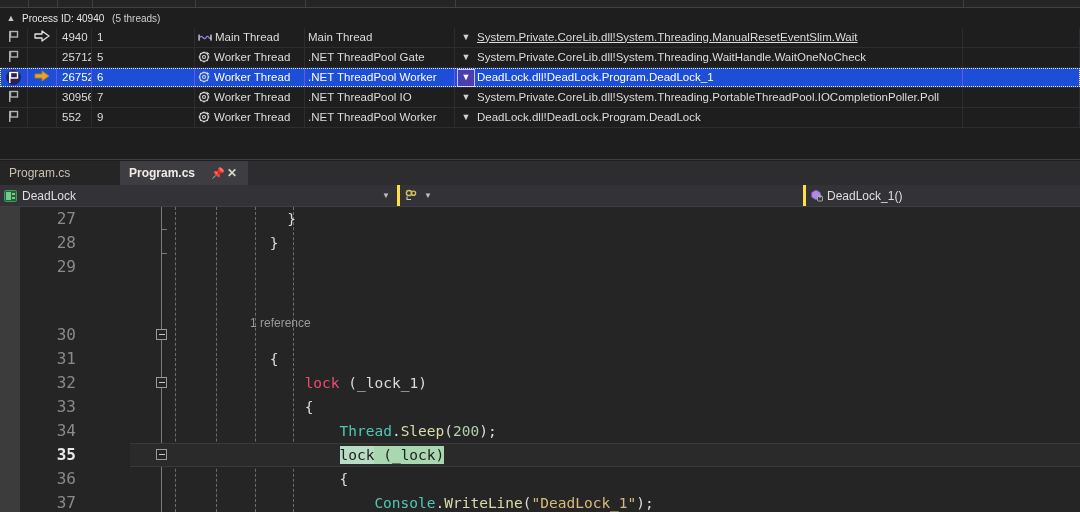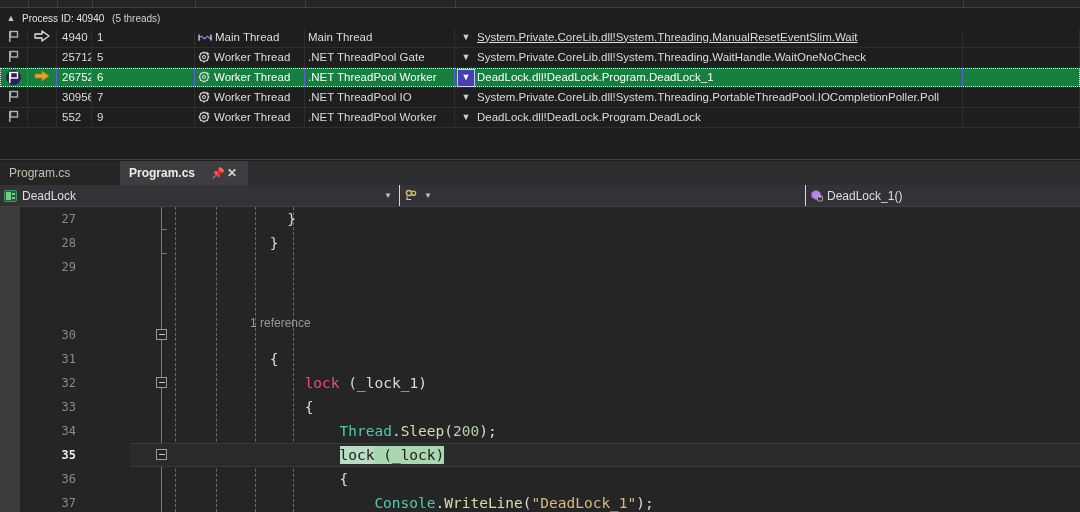--- a/index.html
+++ b/index.html
@@ -21,21 +21,21 @@
 
   .proc-row{position:absolute;left:0;top:8px;width:1080px;height:20px;background:#1e1e1e;
     display:flex;align-items:center;}
   .proc-chevron{width:22px;text-align:center;color:#c8c8c8;font-size:9px;line-height:1;}
   .proc-text{color:#e6e6e6;font-size:10px;white-space:nowrap;}
   .proc-text .cnt{color:#cfcfcf;}
 
   .grid{position:absolute;left:0;top:28px;width:1080px;}
   .trow{position:relative;height:20px;display:flex;align-items:stretch;
     border-bottom:1px solid #2d2d30;background:#1e1e1e;box-sizing:border-box;}
-  .trow.sel{background:#15803d;}
+  .trow.sel{background:#1d4ed8;}
   .trow.sel .cell{border-right-color:#6a57dd;}
   .trow.sel .ctext{color:#ffffff;}
   .cell{display:flex;align-items:center;border-right:1px solid #2d2d30;box-sizing:border-box;
     padding:0 4px;overflow:hidden;white-space:nowrap;}
   .c-flag{width:28px;justify-content:center;padding:0;}
   .c-arrow{width:29px;justify-content:center;padding:0;}
   .c-id{width:35px;justify-content:flex-start;padding-left:5px;}
   .c-mid{width:103px;padding-left:5px;}
   .c-cat{width:110px;padding-left:3px;}
   .c-name{width:150px;padding-left:3px;}
@@ -70,41 +70,41 @@
   .tab.inactive{left:0;width:120px;background:#252526;color:#c9c0b0;}
   .tab.active{left:120px;width:128px;background:#3e3e42;color:#f0ece4;font-weight:bold;}
   .tab .tlabel{flex:1;}
   .tab-pin{width:14px;text-align:center;color:#d8d4cc;font-size:11px;}
   .tab-close{width:14px;text-align:center;color:#d8d4cc;font-size:12px;}
 
   
   .navbar{position:absolute;left:0;top:185px;width:1080px;height:22px;background:#333337;
     display:flex;align-items:stretch;border-bottom:1px solid #3f3f46;box-sizing:border-box;}
   .navseg{display:flex;align-items:center;padding:0 4px;box-sizing:border-box;
-    border-right:1px solid #fde047;overflow:hidden;white-space:nowrap;}
+    border-right:3px solid #fde047;overflow:hidden;white-space:nowrap;}
   .navseg.s1{width:400px;}
   .navseg.s2{width:406px;}
   .navseg.s3{flex:1;border-right:none;}
   .navseg .nlabel{flex:1;color:#dfdfdf;font-size:12px;}
   .navseg .ncaret{width:14px;text-align:center;color:#bfbfbf;font-size:8px;}
   .ico-proj{width:13px;height:12px;margin-right:5px;flex:0 0 auto;}
   .ico-class{width:14px;height:13px;margin-right:3px;flex:0 0 auto;}
   .ico-method{width:14px;height:13px;margin-right:3px;flex:0 0 auto;}
 
   
   .editor{position:absolute;left:0;top:207px;width:1080px;height:305px;background:#1e1e1e;
     overflow:hidden;}
   .ed-indicator{position:absolute;left:0;top:0;width:20px;height:305px;background:#3c3c3c;}
   .ed-body{position:absolute;left:20px;top:0;right:0;bottom:0;background:#252526;}
   .code-area{position:absolute;left:0;top:0;right:0;bottom:0;
     font-family:"DejaVu Sans Mono","Liberation Mono",monospace;font-size:14.5px;}
 
   .cline{position:relative;height:24px;line-height:24px;white-space:pre;}
   .lnum{position:absolute;left:28px;width:28px;text-align:right;color:#8a8a8a;
-    font-size:12px;font-family:"DejaVu Sans Mono",monospace;}
+    font-size:16px;font-family:"DejaVu Sans Mono",monospace;}
   .cline.cur .lnum{color:#e8e8e8;font-weight:bold;}
   .ctextc{position:absolute;left:130px;right:0;top:0;height:24px;}
   .ref-lens{position:absolute;left:230px;top:0;height:24px;line-height:24px;
     color:#9a9a9a;font-size:12px;font-family:"Liberation Sans",sans-serif;}
 
   
   .guide{position:absolute;top:0;height:100%;width:0;border-left:1px dashed #6d6d6d;}
   .g1{left:155px;} .g2{left:196px;} .g3{left:235px;} .g4{left:273px;}
 
   

